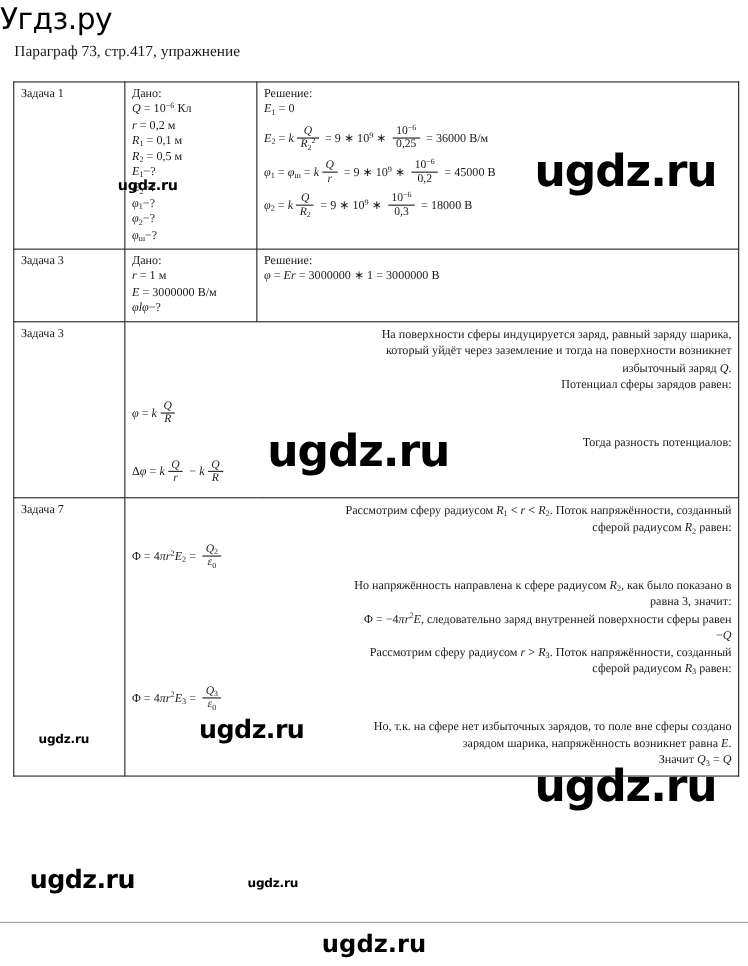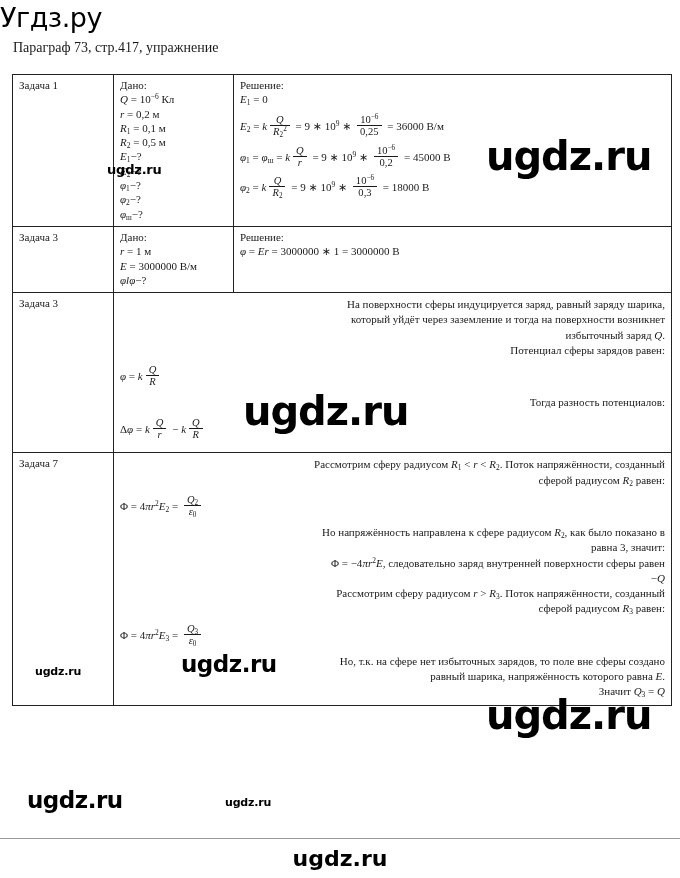--- a/index.html
+++ b/index.html
@@ -179,21 +179,21 @@
         <span class="txtline">равна 3, значит:</span>
         <span class="txtline">Φ = −4<i class="m">πr</i><sup>2</sup><i class="m">E</i><span>, следовательно заряд внутренней поверхности сферы равен</span></span>
         <span class="txtline">−<i class="m">Q</i></span>
         <span class="txtline"><span>Рассмотрим сферу радиусом</span> <i class="m">r</i> &gt; <i class="m">R</i><sub>3</sub><span>. Поток напряжённости, созданный</span></span>
         <span class="txtline"><span>сферой радиусом</span> <i class="m">R</i><sub>3</sub> <span>равен:</span></span>
         <span class="eqline">
           Φ = 4<i class="m">πr</i><sup>2</sup><i class="m">E</i><sub>3</sub> =
           <span class="frac"><span class="num"><i class="m">Q</i><sub>3</sub></span><span class="den"><i class="m">ε</i><sub>0</sub></span></span>
         </span>
         <span class="txtline">Но, т.к. на сфере нет избыточных зарядов, то поле вне сферы создано</span>
-        <span class="txtline"><span>равный шарика, напряжённость которого равна</span> <i class="m">E</i><span>.</span></span>
+        <span class="txtline"><span>зарядом шарика, напряжённость возникнет равна</span> <i class="m">E</i><span>.</span></span>
         <span class="txtline"><span>Значит</span> <i class="m">Q</i><sub>3</sub> = <i class="m">Q</i></span>
       </td>
     </tr>
   </tbody>
     </table>
 
   <div class="wm wm-sm" style="left:107px;top:162px;">ugdz.ru</div>
   <div class="wm wm-big" style="left:486px;top:133px;">ugdz.ru</div>
   <div class="wm wm-big" style="left:243px;top:388px;">ugdz.ru</div>
   <div class="wm wm-xs" style="left:35px;top:665px;">ugdz.ru</div>

